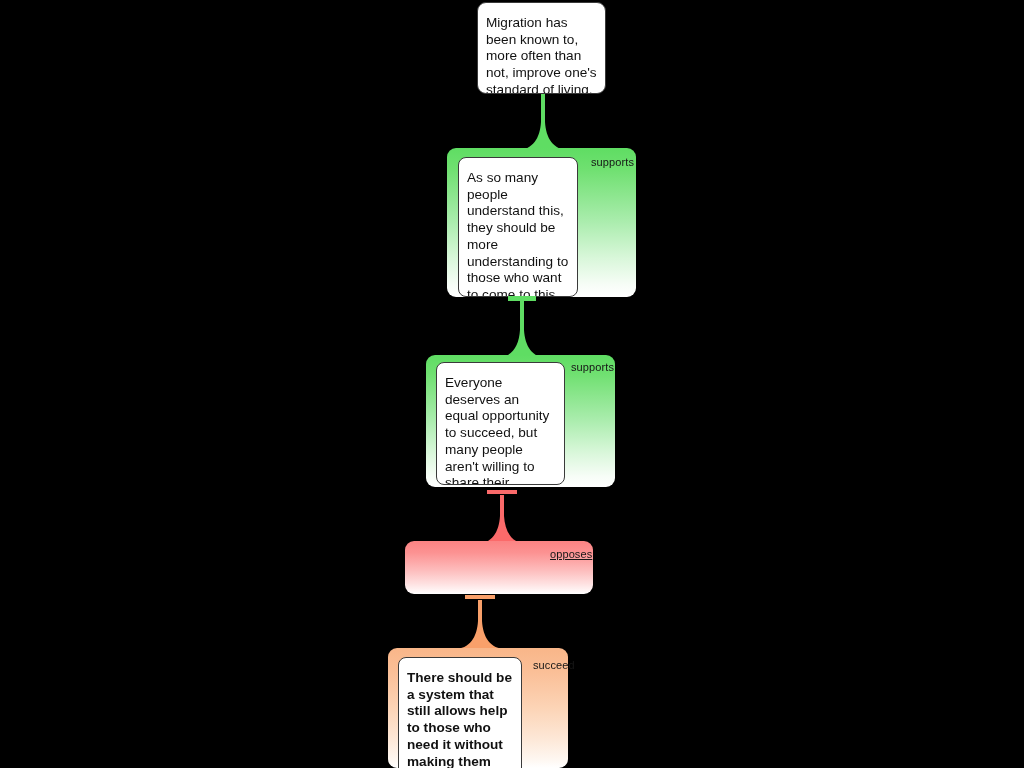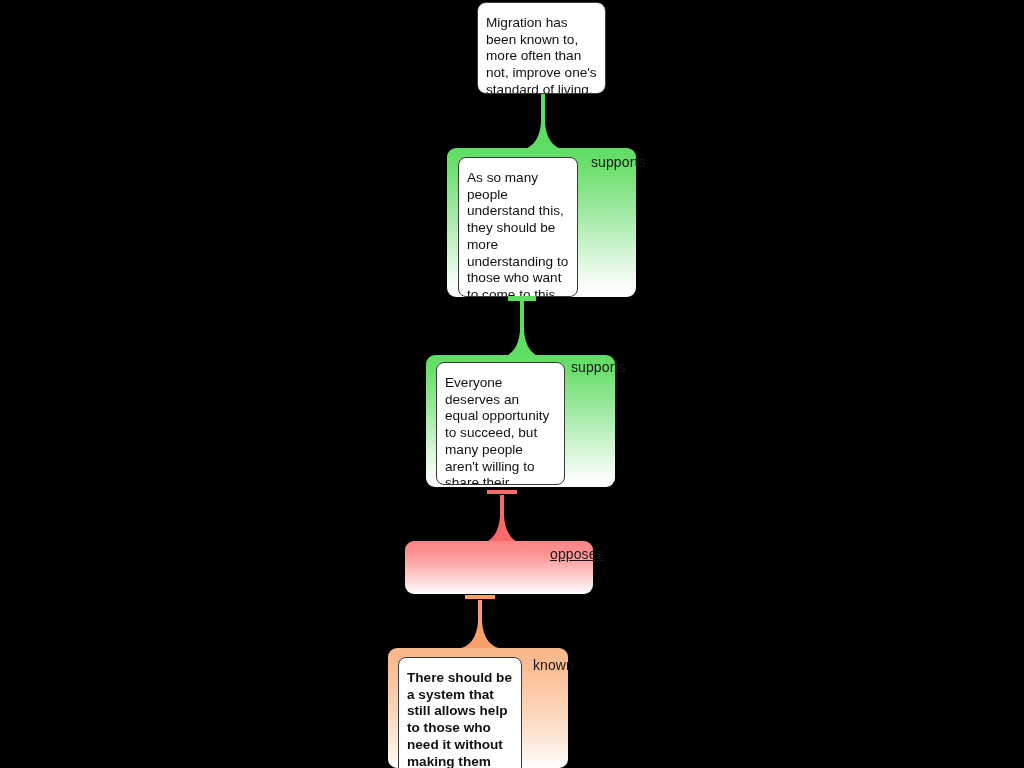--- a/index.html
+++ b/index.html
@@ -52,21 +52,21 @@
     white-space: pre-line;
     overflow: hidden;
   }
   .card.root {
     border-radius: 9px;
   }
 
   
   .rel-label {
     position: absolute;
-    font-size: 14px;
+    font-size: 11px;
     line-height: 10px;
     color: #161616;
     letter-spacing: 0.1px;
     white-space: nowrap;
   }
 
   
   .connector {
     position: absolute;
   }
@@ -116,16 +116,16 @@
 
   <div class="connector" style="left:452px; top:593px; width:56px; height:56px;">
     <svg width="56" height="56" viewBox="0 0 56 56">
       <path d="M2,56 C18,56 25,44 26,28 L26,7 L30,7 L30,28 C31,44 38,56 54,56 Z" fill="#f9a06a"></path>
       <rect x="13" y="2" width="30" height="4" fill="#f9a06a"></rect>
     </svg>
   </div>
 
   <div class="node orange" style="left:388px; top:648px; width:180px; height:120px;">
   </div>
-  <div class="rel-label" style="left:533px; top:660px;">known</div>
+  <div class="rel-label" style="left:533px; top:660px;">succeed</div>
   <div class="card" style="left:398px; top:657px; width:124px; height:135px;font-weight:bold;">There should be a system that still allows help to those who need it without making them feel inferior.</div>
 
 </div>
 
 </body></html>

